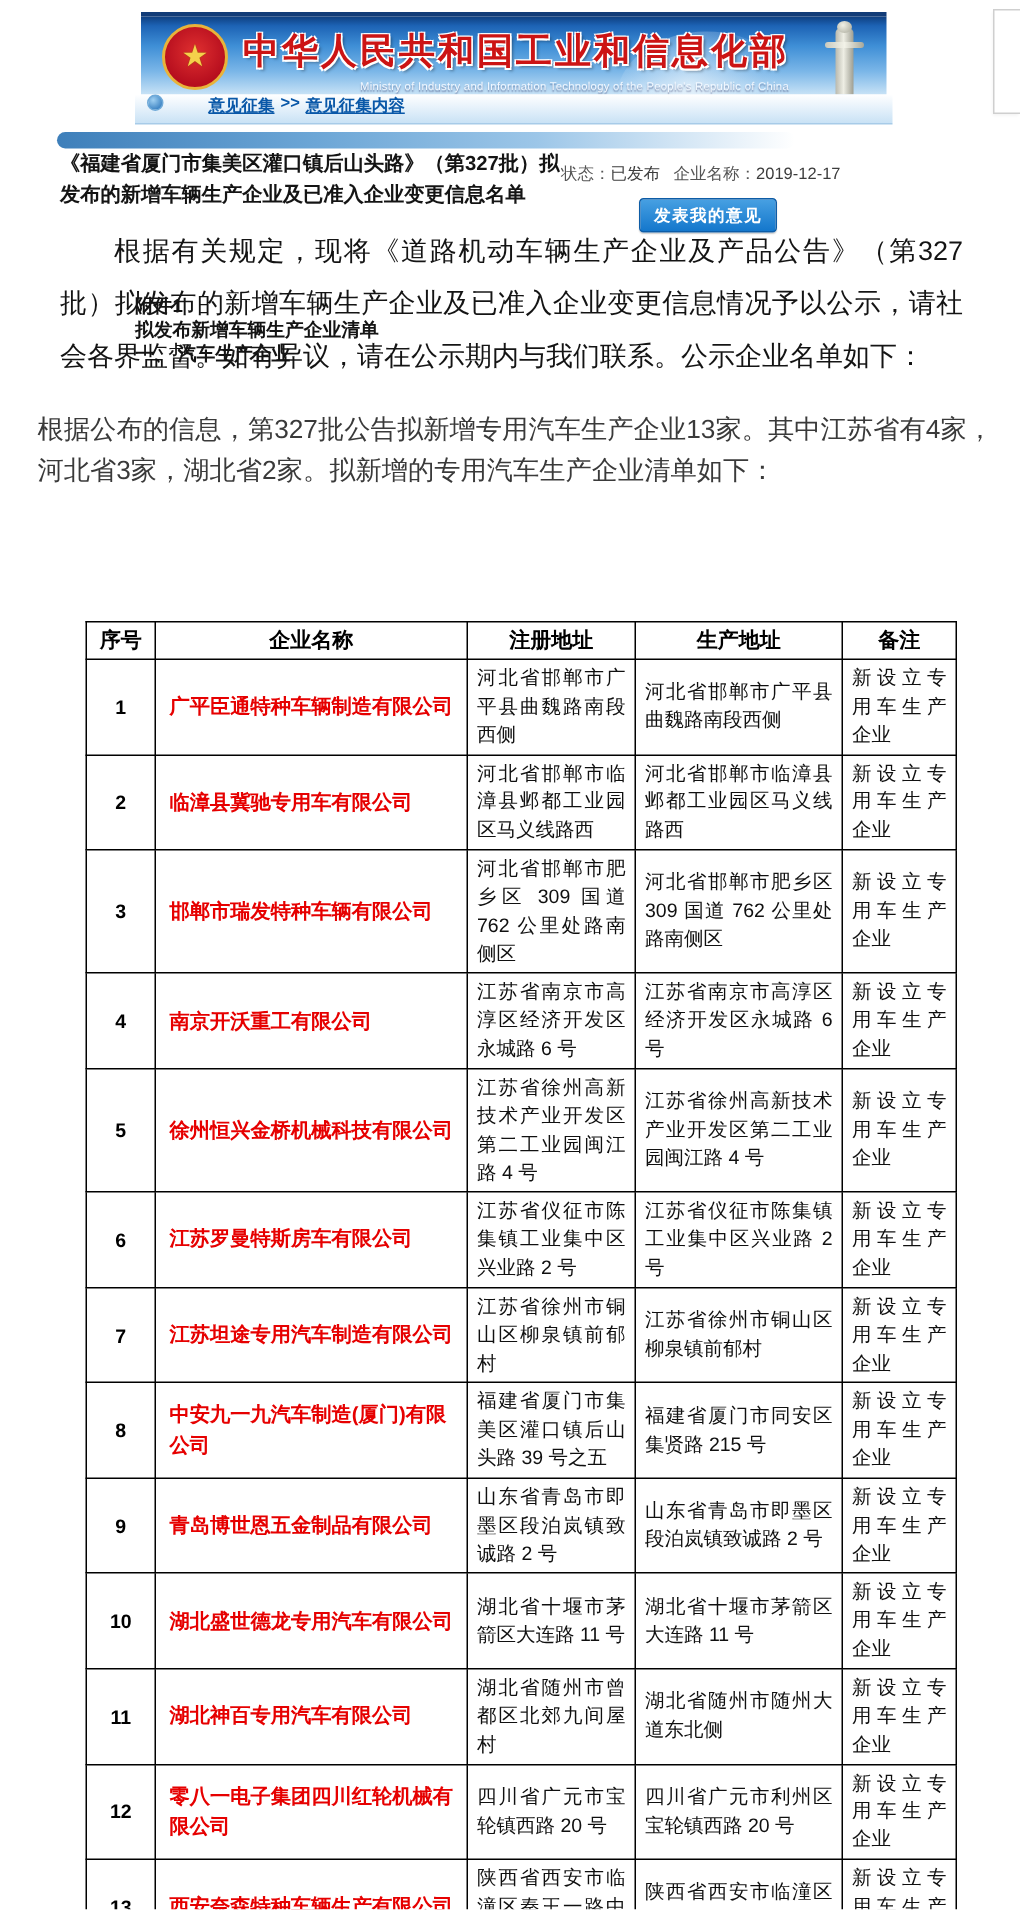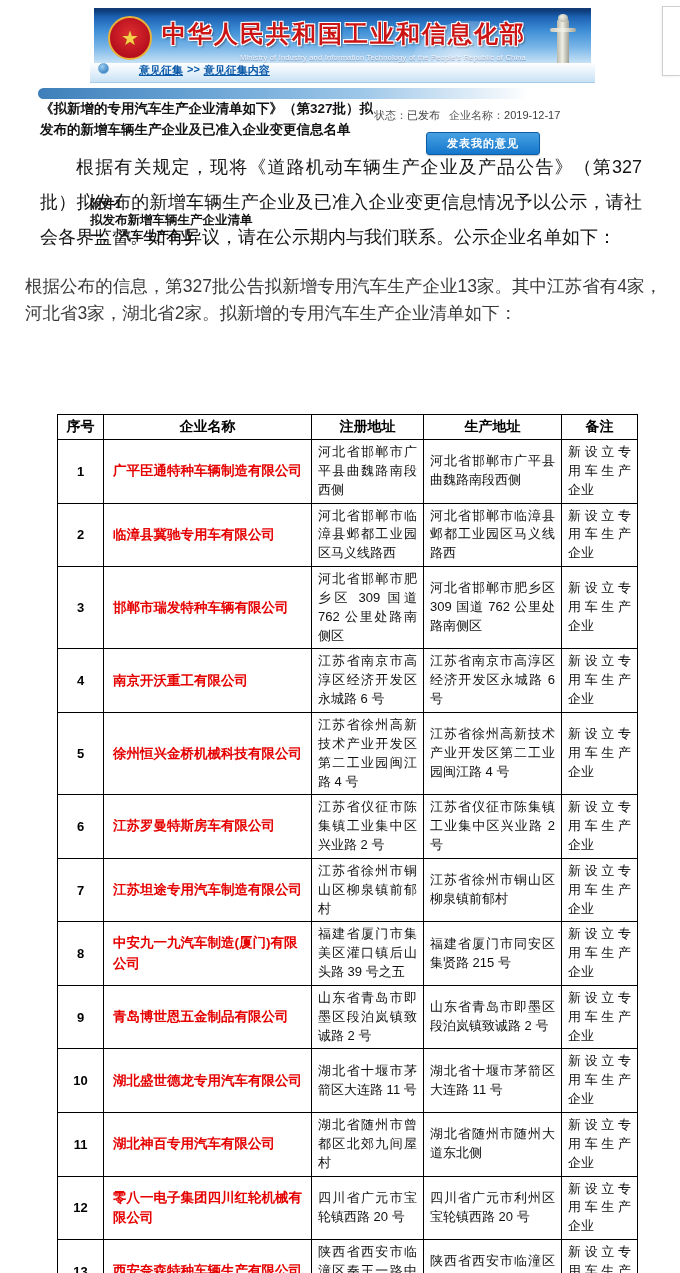--- a/index.html
+++ b/index.html
@@ -60,21 +60,21 @@
   }
 
   
   .notice-head { position:absolute; left:40px; top:99px; width:600px; }
   .notice-title { width:336px; font-size:13.5px; font-weight:bold; line-height:1.55; color:#141414; }
   .status-line { position:absolute; left:334px; top:9px; font-size:11px; color:#3c3c3c; white-space:nowrap; }
   .status-line .lbl { color:#555; }
   .comment-btn {
     position:absolute; left:386px; top:33px;
     background:linear-gradient(180deg,#47a0e2,#1477cc); border:1px solid #0d5ca6; border-radius:3px;
-    color:#fff; font-size:11px; font-weight:bold; padding:3px 20px; cursor:pointer; letter-spacing:1px;
+    color:#fff; font-size:11px; font-weight:bold; padding:3px 9px; cursor:pointer; letter-spacing:1px;
     box-shadow:0 1px 1px rgba(0,0,0,0.2);
   }
   .notice-body { position:absolute; left:40px; top:150px; width:602px; font-size:18px; color:#141414; line-height:1.95; text-indent:2em; text-align:justify; }
   .attachments { position:absolute; left:90px; top:197px; font-size:12.5px; color:#141414; }
   .attachments div { line-height:15px; margin-bottom:1px;font-weight:bold; }
 
   
   .article { position:absolute; left:25px; top:273px; width:637px; }
   .article p { font-size:17.5px; color:#3a3a3a; line-height:1.55; text-align:justify; }
   .article p + p { margin-top:27px;font-family:Liberation Serif, serif; }
@@ -114,21 +114,21 @@
     <span class="crumb-icon"></span>
     <span class="crumb-spacer"></span>
     <a href="#">意见征集</a>
     <span class="crumb-sep">&gt;&gt;</span>
     <a href="#">意见征集内容</a>
   </div>
 
   <div class="divider-pill"></div>
 
   <div class="notice-head">
-    <div class="notice-title">《拟新增的专用汽车生产企业清单如下》（第327批）拟发布的新增车辆生产企业及已准入企业变更信息名单</div>
+    <div class="notice-title">《福建省厦门市集美区灌口镇后山头路》（第327批）拟发布的新增车辆生产企业及已准入企业变更信息名单</div>
     <div class="status-line">
       <span class="lbl">状态：</span><span>已发布</span>
       <span class="lbl" style="margin-left:6px;">企业名称：</span><span>2019-12-17</span>
     </div>
     <button class="comment-btn">发表我的意见</button>
   </div>
 
   <div class="notice-body">根据有关规定，现将《道路机动车辆生产企业及产品公告》（第327批）拟发布的新增车辆生产企业及已准入企业变更信息情况予以公示，请社会各界监督。如有异议，请在公示期内与我们联系。公示企业名单如下：</div>
 
   <div class="attachments">

